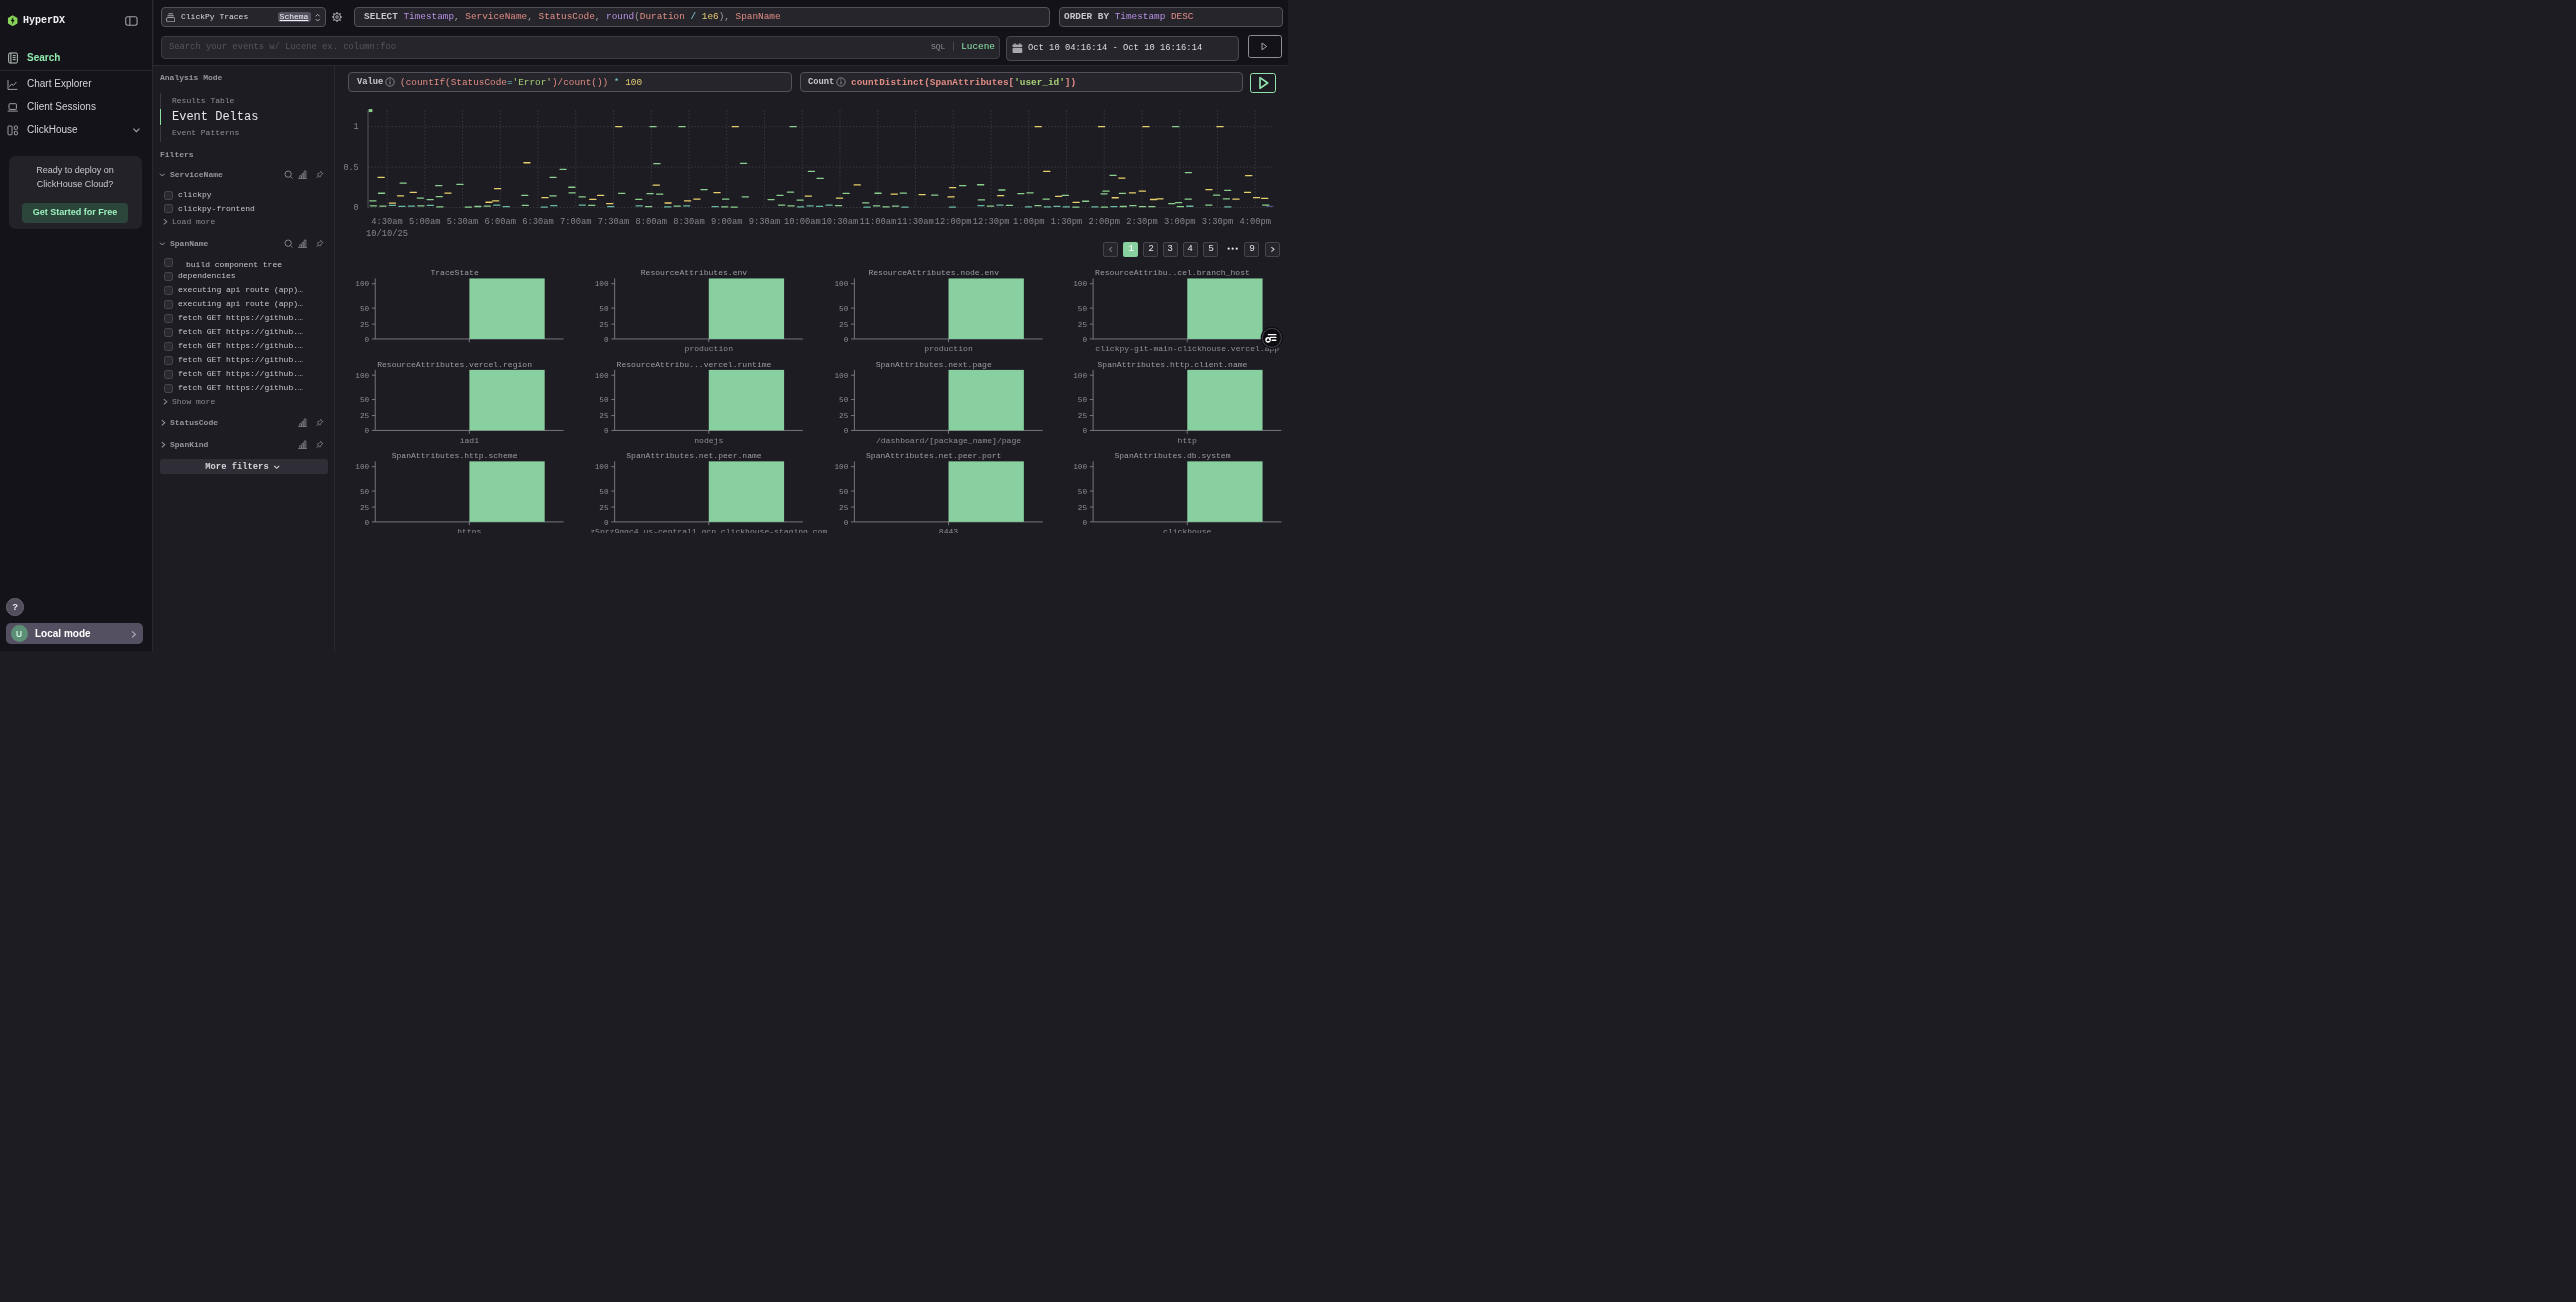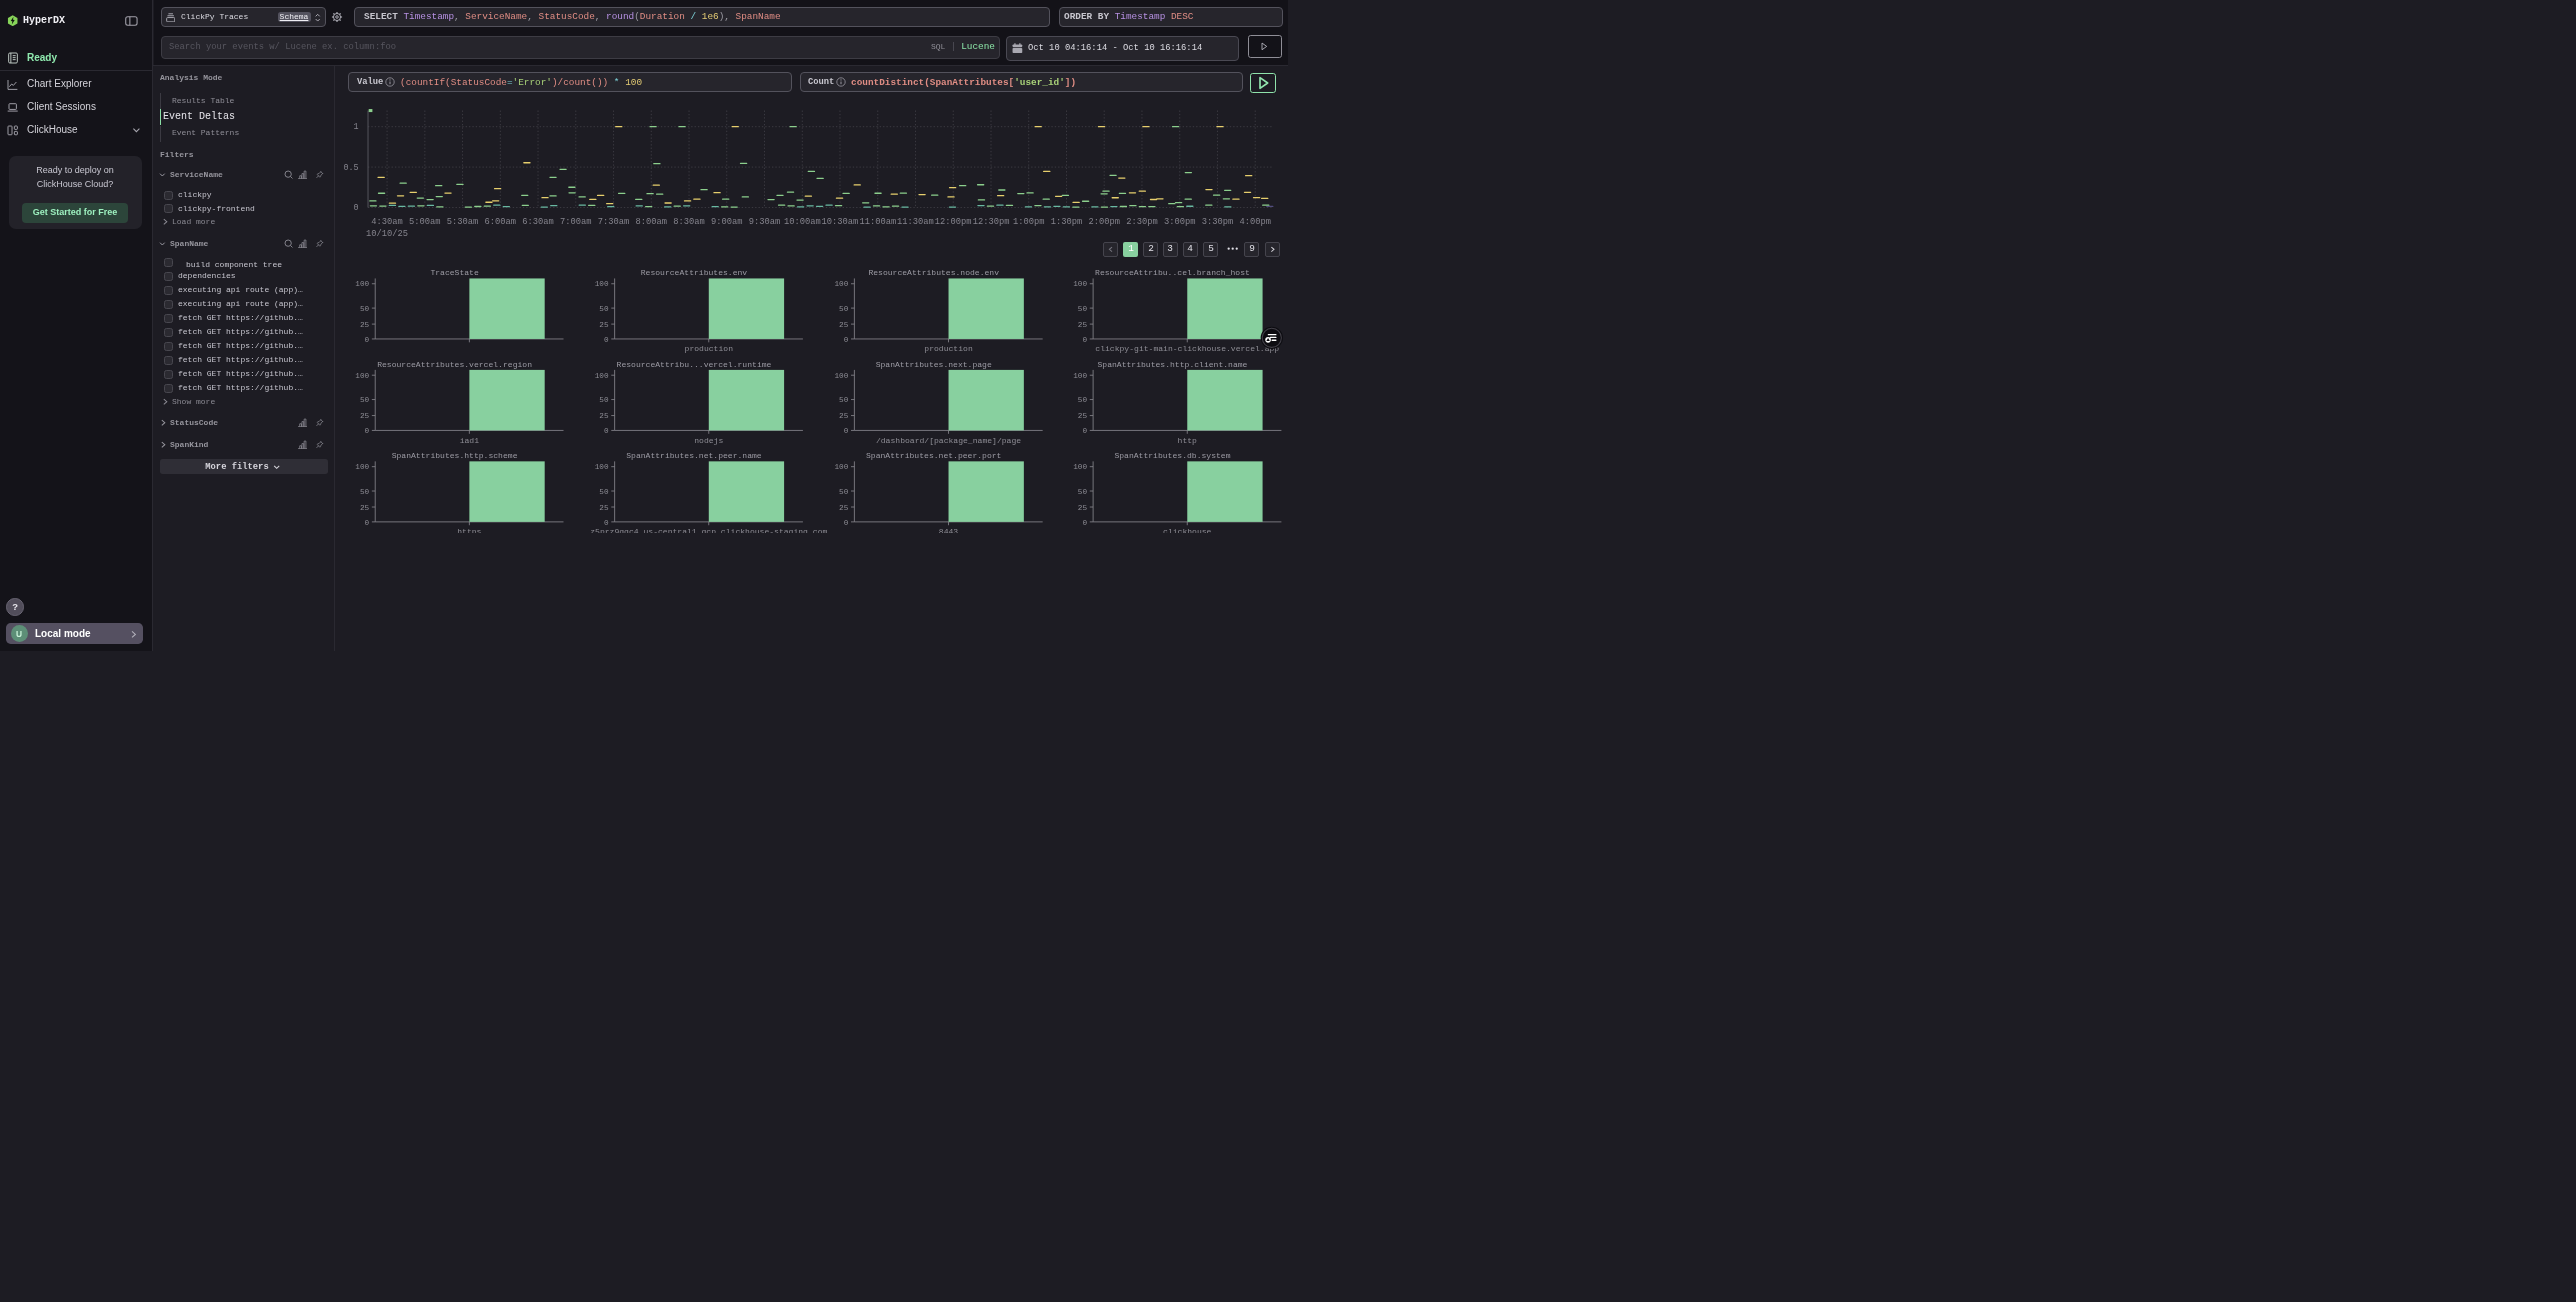--- a/index.html
+++ b/index.html
@@ -19,21 +19,21 @@
 <rect x="1" y="1" width="17" height="13" rx="3" fill="none" stroke="#a2a1aa" stroke-width="1.6"></rect>
 <line x1="7.2" y1="1" x2="7.2" y2="14" stroke="#a2a1aa" stroke-width="1.6"></line>
 </svg>
     <svg class="abs" style="left:7.4px;top:52px" width="12" height="12" viewBox="0 0 18 18" fill="none" stroke="#c9d4cd" stroke-width="1.4">
 <rect x="2.5" y="1.5" width="13" height="15" rx="1.8"></rect>
 <line x1="5.8" y1="1.5" x2="5.8" y2="16.5"></line>
 <line x1="8.6" y1="5.5" x2="13" y2="5.5"></line>
       <line x1="8.6" y1="8.5" x2="13" y2="8.5"></line>
       <line x1="8.6" y1="11.5" x2="13" y2="11.5"></line>
 </svg>
-    <div class="abs sans" style="left:27px;top:51px;height:14px;font-size:10px;color:#8fe9ae;font-weight:bold;line-height:14px;white-space:pre;">Ready</div>
+    <div class="abs sans" style="left:27px;top:51px;height:14px;font-size:10px;color:#8fe9ae;font-weight:bold;line-height:14px;white-space:pre;">Search</div>
     <div class="abs" style="left:0px;top:70px;width:153px;height:0.7px;background:#2a2931;"></div>
     <svg class="abs" style="left:7.4px;top:79px" width="11.4" height="11.4" viewBox="0 0 17 17" fill="none" stroke="#a7a6af" stroke-width="1.4">
 <path d="M1.5 1.5 V15.5 H15.5"></path>
 <path d="M3.5 11.5 L7 7.5 L9.5 9.5 L14 4.5"></path>
 </svg>
     <div class="abs sans" style="left:27px;top:77px;height:14px;font-size:10px;color:#d4d3da;font-weight:normal;line-height:14px;white-space:pre;">Chart Explorer</div>
     <svg class="abs" style="left:7.4px;top:102px" width="11.4" height="10.8" viewBox="0 0 17 16" fill="none" stroke="#a7a6af" stroke-width="1.4">
 <rect x="3" y="2.5" width="11" height="8.5" rx="1"></rect>
 <path d="M1 13.5 H16"></path>
 </svg>
@@ -110,21 +110,21 @@
     <svg class="abs" style="left:1261px;top:42px" width="6.7" height="8.8" viewBox="0 0 10 13" fill="none" stroke="#b9b8c1" stroke-width="1.3" stroke-linejoin="round">
 <path d="M1.5 1.5 L8.5 6.5 L1.5 11.5 Z"></path>
 </svg>
     <div class="abs" style="left:153px;top:65px;width:1135px;height:0.7px;background:#2a2931;"></div>
     <div class="abs" style="left:334px;top:65px;width:0.7px;height:586px;background:#2a2931;"></div>
     <div class="abs" style="left:160px;top:72px;height:12px;font-size:8px;color:#96959d;font-weight:bold;line-height:12px;white-space:pre;">Analysis Mode</div>
     <div class="abs" style="left:160px;top:93px;width:1.3px;height:15.5px;background:#3b3a42;"></div>
     <div class="abs" style="left:160px;top:109px;width:1.3px;height:15.5px;background:#8be0a6;"></div>
     <div class="abs" style="left:160px;top:126px;width:1.3px;height:15.5px;background:#3b3a42;"></div>
     <div class="abs" style="left:172px;top:95px;height:12px;font-size:8px;color:#8f8e97;font-weight:normal;line-height:12px;white-space:pre;">Results Table</div>
-    <div class="abs" style="left:163px;top:111px;height:12px;font-size:10px;color:#e6e5eb;font-weight:normal;line-height:12px;white-space:pre;">Event Deltas</div>
+    <div class="abs" style="left:172px;top:111px;height:12px;font-size:12px;color:#e6e5eb;font-weight:normal;line-height:12px;white-space:pre;">Event Deltas</div>
     <div class="abs" style="left:172px;top:127px;height:12px;font-size:8px;color:#8f8e97;font-weight:normal;line-height:12px;white-space:pre;">Event Patterns</div>
     <div class="abs" style="left:160px;top:149px;height:12px;font-size:8px;color:#96959d;font-weight:bold;line-height:12px;white-space:pre;">Filters</div>
     <svg class="abs" style="left:159px;top:172px" width="6.7" height="6" viewBox="0 0 10 9" fill="none" stroke="#9b9aa3" stroke-width="1.5">
       <path d="M1.5 2.5 L5 6 L8.5 2.5"></path>
     </svg>
     <div class="abs" style="left:170px;top:169px;height:12px;font-size:8px;color:#96959d;font-weight:bold;line-height:12px;white-space:pre;">ServiceName</div>
     <svg class="abs" style="left:284px;top:170px" width="9.4" height="9.4" viewBox="0 0 14 14" fill="none" stroke="#8a8992" stroke-width="1.4">
       <circle cx="6.2" cy="6.2" r="4.7"></circle>
       <line x1="9.8" y1="9.8" x2="12.6" y2="12.6"></line>
     </svg>

